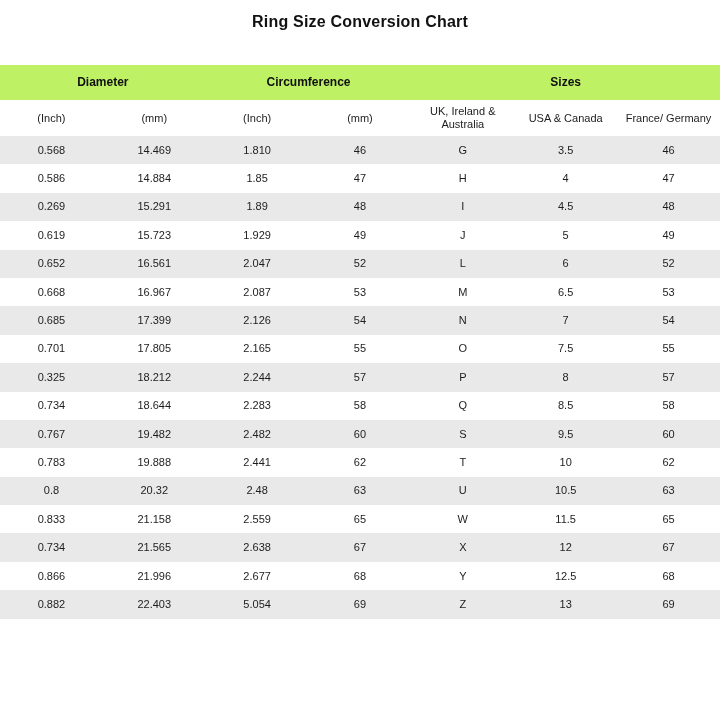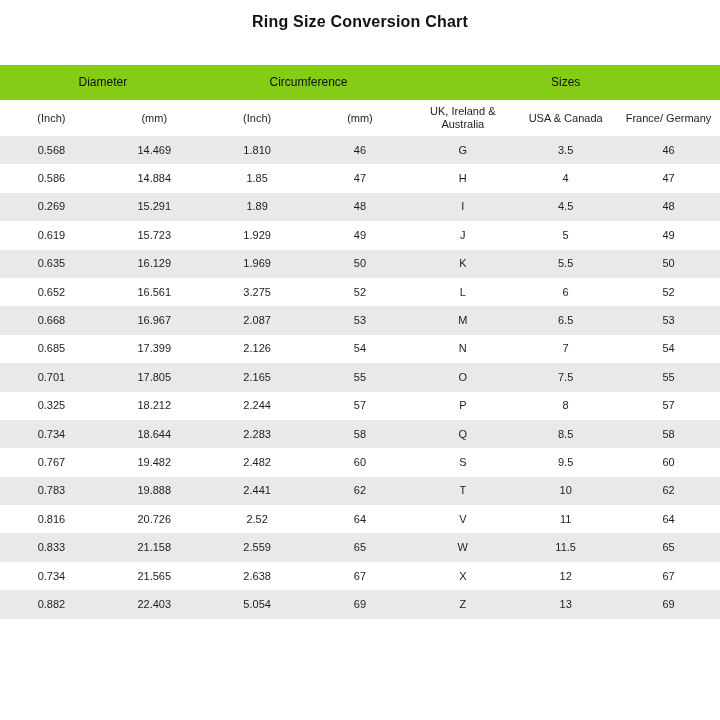--- a/index.html
+++ b/index.html
@@ -33,24 +33,24 @@
   }
   table.ring-table th,
   table.ring-table td {
     padding: 0 6px;
     text-align: center;
     vertical-align: middle;
     font-size: 11px;
     line-height: 13px;
   }
   tr.group-row th {
-    background: #84cc16;
+    background: #bef264;
     height: 35px;
     font-size: 12px;
-    font-weight: normal;
+    font-weight: bold;
     color: #111111;
   }
   tr.units-row th {
     background: #ffffff;
     height: 36px;
     font-weight: normal;
     color: #1d1d1d;
   }
   tbody td {
     height: 28.4px;
@@ -117,32 +117,23 @@
         <tr>
           <td>0.619</td>
           <td>15.723</td>
           <td>1.929</td>
           <td>49</td>
           <td>J</td>
           <td>5</td>
           <td>49</td>
         </tr>
         <tr>
-          <td>0.635</td>
-          <td>16.129</td>
-          <td>1.969</td>
-          <td>50</td>
-          <td>K</td>
-          <td>5.5</td>
-          <td>50</td>
-        </tr>
-        <tr>
           <td>0.652</td>
           <td>16.561</td>
-          <td>3.275</td>
+          <td>2.047</td>
           <td>52</td>
           <td>L</td>
           <td>6</td>
           <td>52</td>
         </tr>
         <tr>
           <td>0.668</td>
           <td>16.967</td>
           <td>2.087</td>
           <td>53</td>
@@ -198,47 +189,56 @@
         <tr>
           <td>0.783</td>
           <td>19.888</td>
           <td>2.441</td>
           <td>62</td>
           <td>T</td>
           <td>10</td>
           <td>62</td>
         </tr>
         <tr>
-          <td>0.816</td>
-          <td>20.726</td>
-          <td>2.52</td>
-          <td>64</td>
-          <td>V</td>
-          <td>11</td>
-          <td>64</td>
+          <td>0.8</td>
+          <td>20.32</td>
+          <td>2.48</td>
+          <td>63</td>
+          <td>U</td>
+          <td>10.5</td>
+          <td>63</td>
         </tr>
         <tr>
           <td>0.833</td>
           <td>21.158</td>
           <td>2.559</td>
           <td>65</td>
           <td>W</td>
           <td>11.5</td>
           <td>65</td>
         </tr>
         <tr>
           <td>0.734</td>
           <td>21.565</td>
           <td>2.638</td>
           <td>67</td>
           <td>X</td>
           <td>12</td>
           <td>67</td>
         </tr>
         <tr>
+          <td>0.866</td>
+          <td>21.996</td>
+          <td>2.677</td>
+          <td>68</td>
+          <td>Y</td>
+          <td>12.5</td>
+          <td>68</td>
+        </tr>
+        <tr>
           <td>0.882</td>
           <td>22.403</td>
           <td>5.054</td>
           <td>69</td>
           <td>Z</td>
           <td>13</td>
           <td>69</td>
         </tr>
       </tbody>
   </table>

